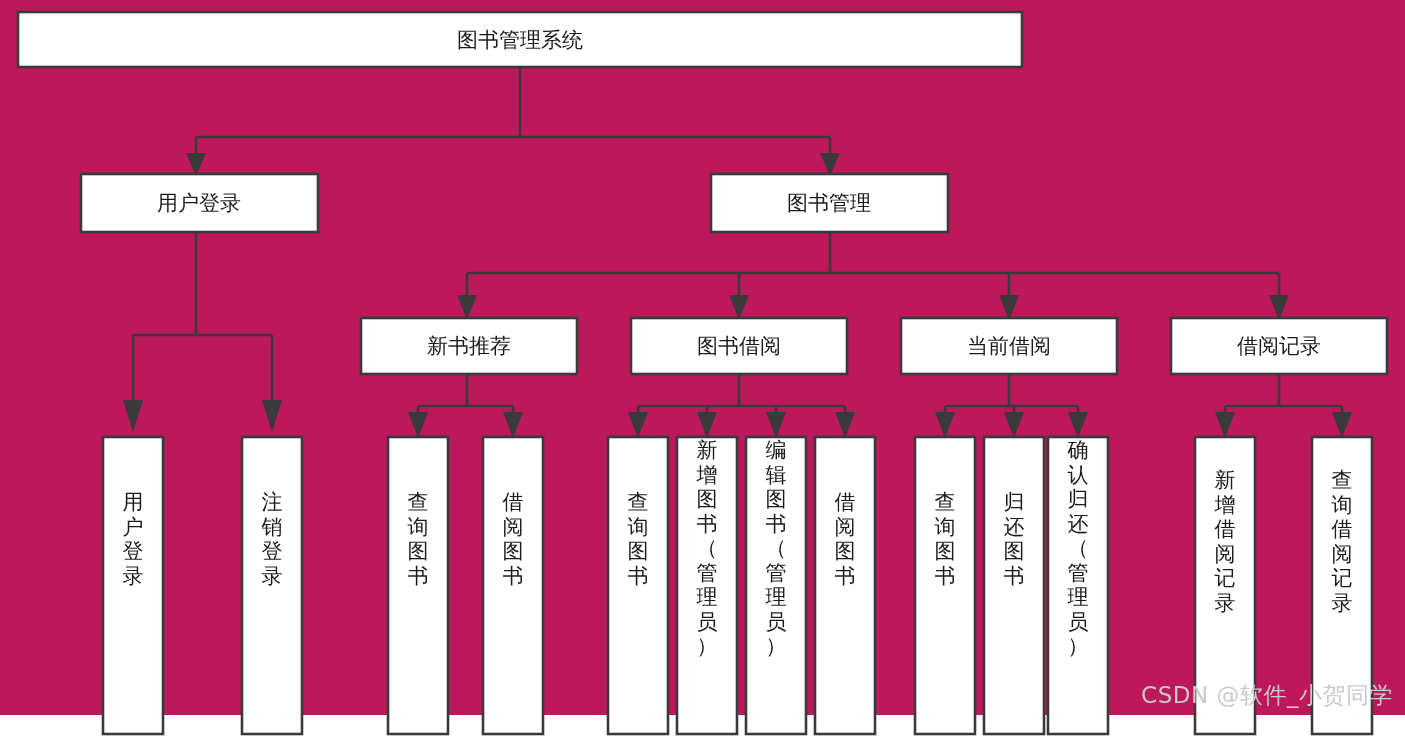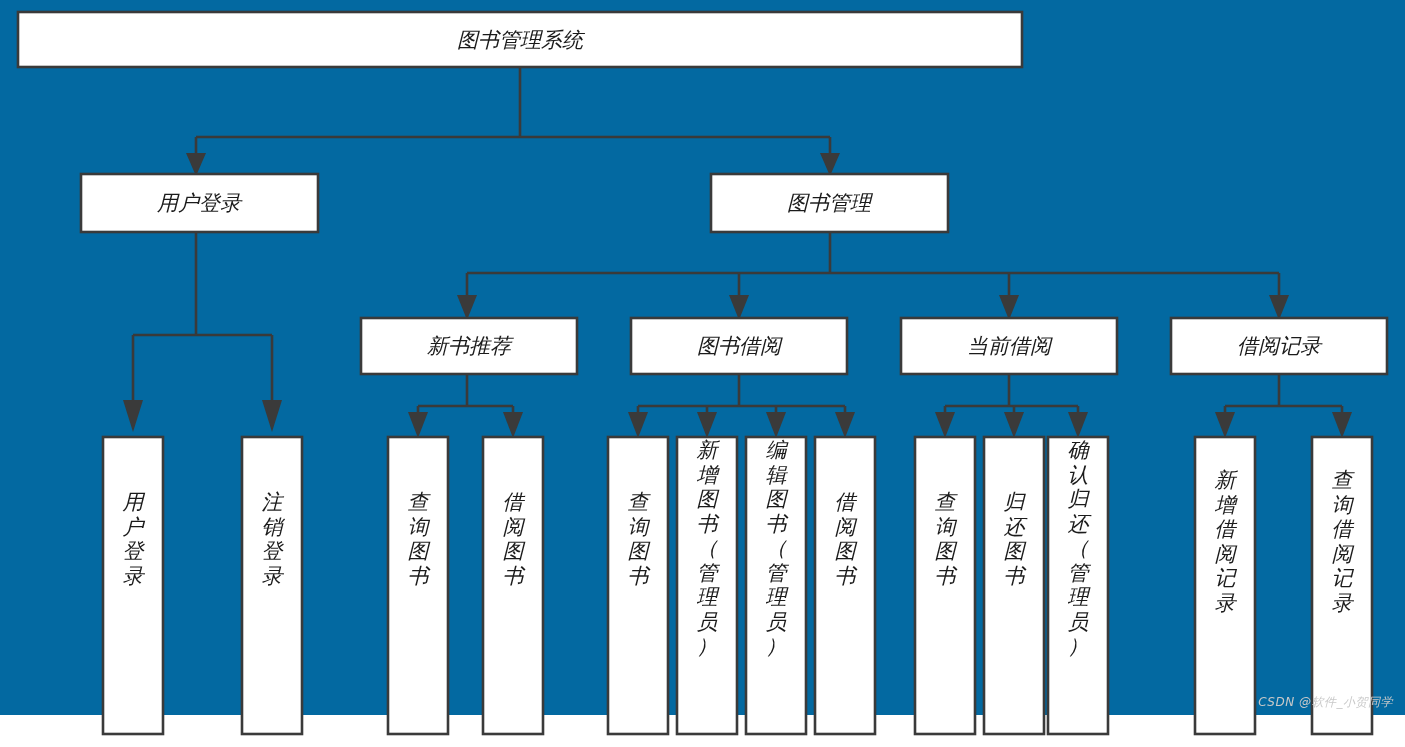--- a/index.html
+++ b/index.html
@@ -10,22 +10,21 @@
   body {
     width: 1405px;
     height: 747px;
     font-family: "DejaVu Sans", "Liberation Sans", sans-serif;
     overflow: hidden;
   }
   #diagram-root {
     position: relative;
     width: 1405px;
     height: 715px;
-    background: #0369a1;
-    font-style: italic;
+    background: #be185d;
   }
   svg.flow {
     position: absolute;
     left: 0;
     top: 0;
     width: 1405px;
     height: 747px;
     display: block;
   }
   .node-rect {
@@ -54,21 +53,21 @@
     fill: #1b1b1b;
     font-family: "DejaVu Sans", "Liberation Sans", sans-serif;
     font-size: 21px;
     text-anchor: middle;
   }
   .watermark {
     position: absolute;
     right: 12px;
     bottom: 4px;
     color: #c9c9c9;
-    font-size: 12px;
+    font-size: 23px;
     font-family: "DejaVu Sans", "Liberation Sans", sans-serif;
     letter-spacing: 0.5px;
     white-space: nowrap;
     pointer-events: none;
   }
 </style>
 </head>
 <body>
 
 <div id="diagram-root">

